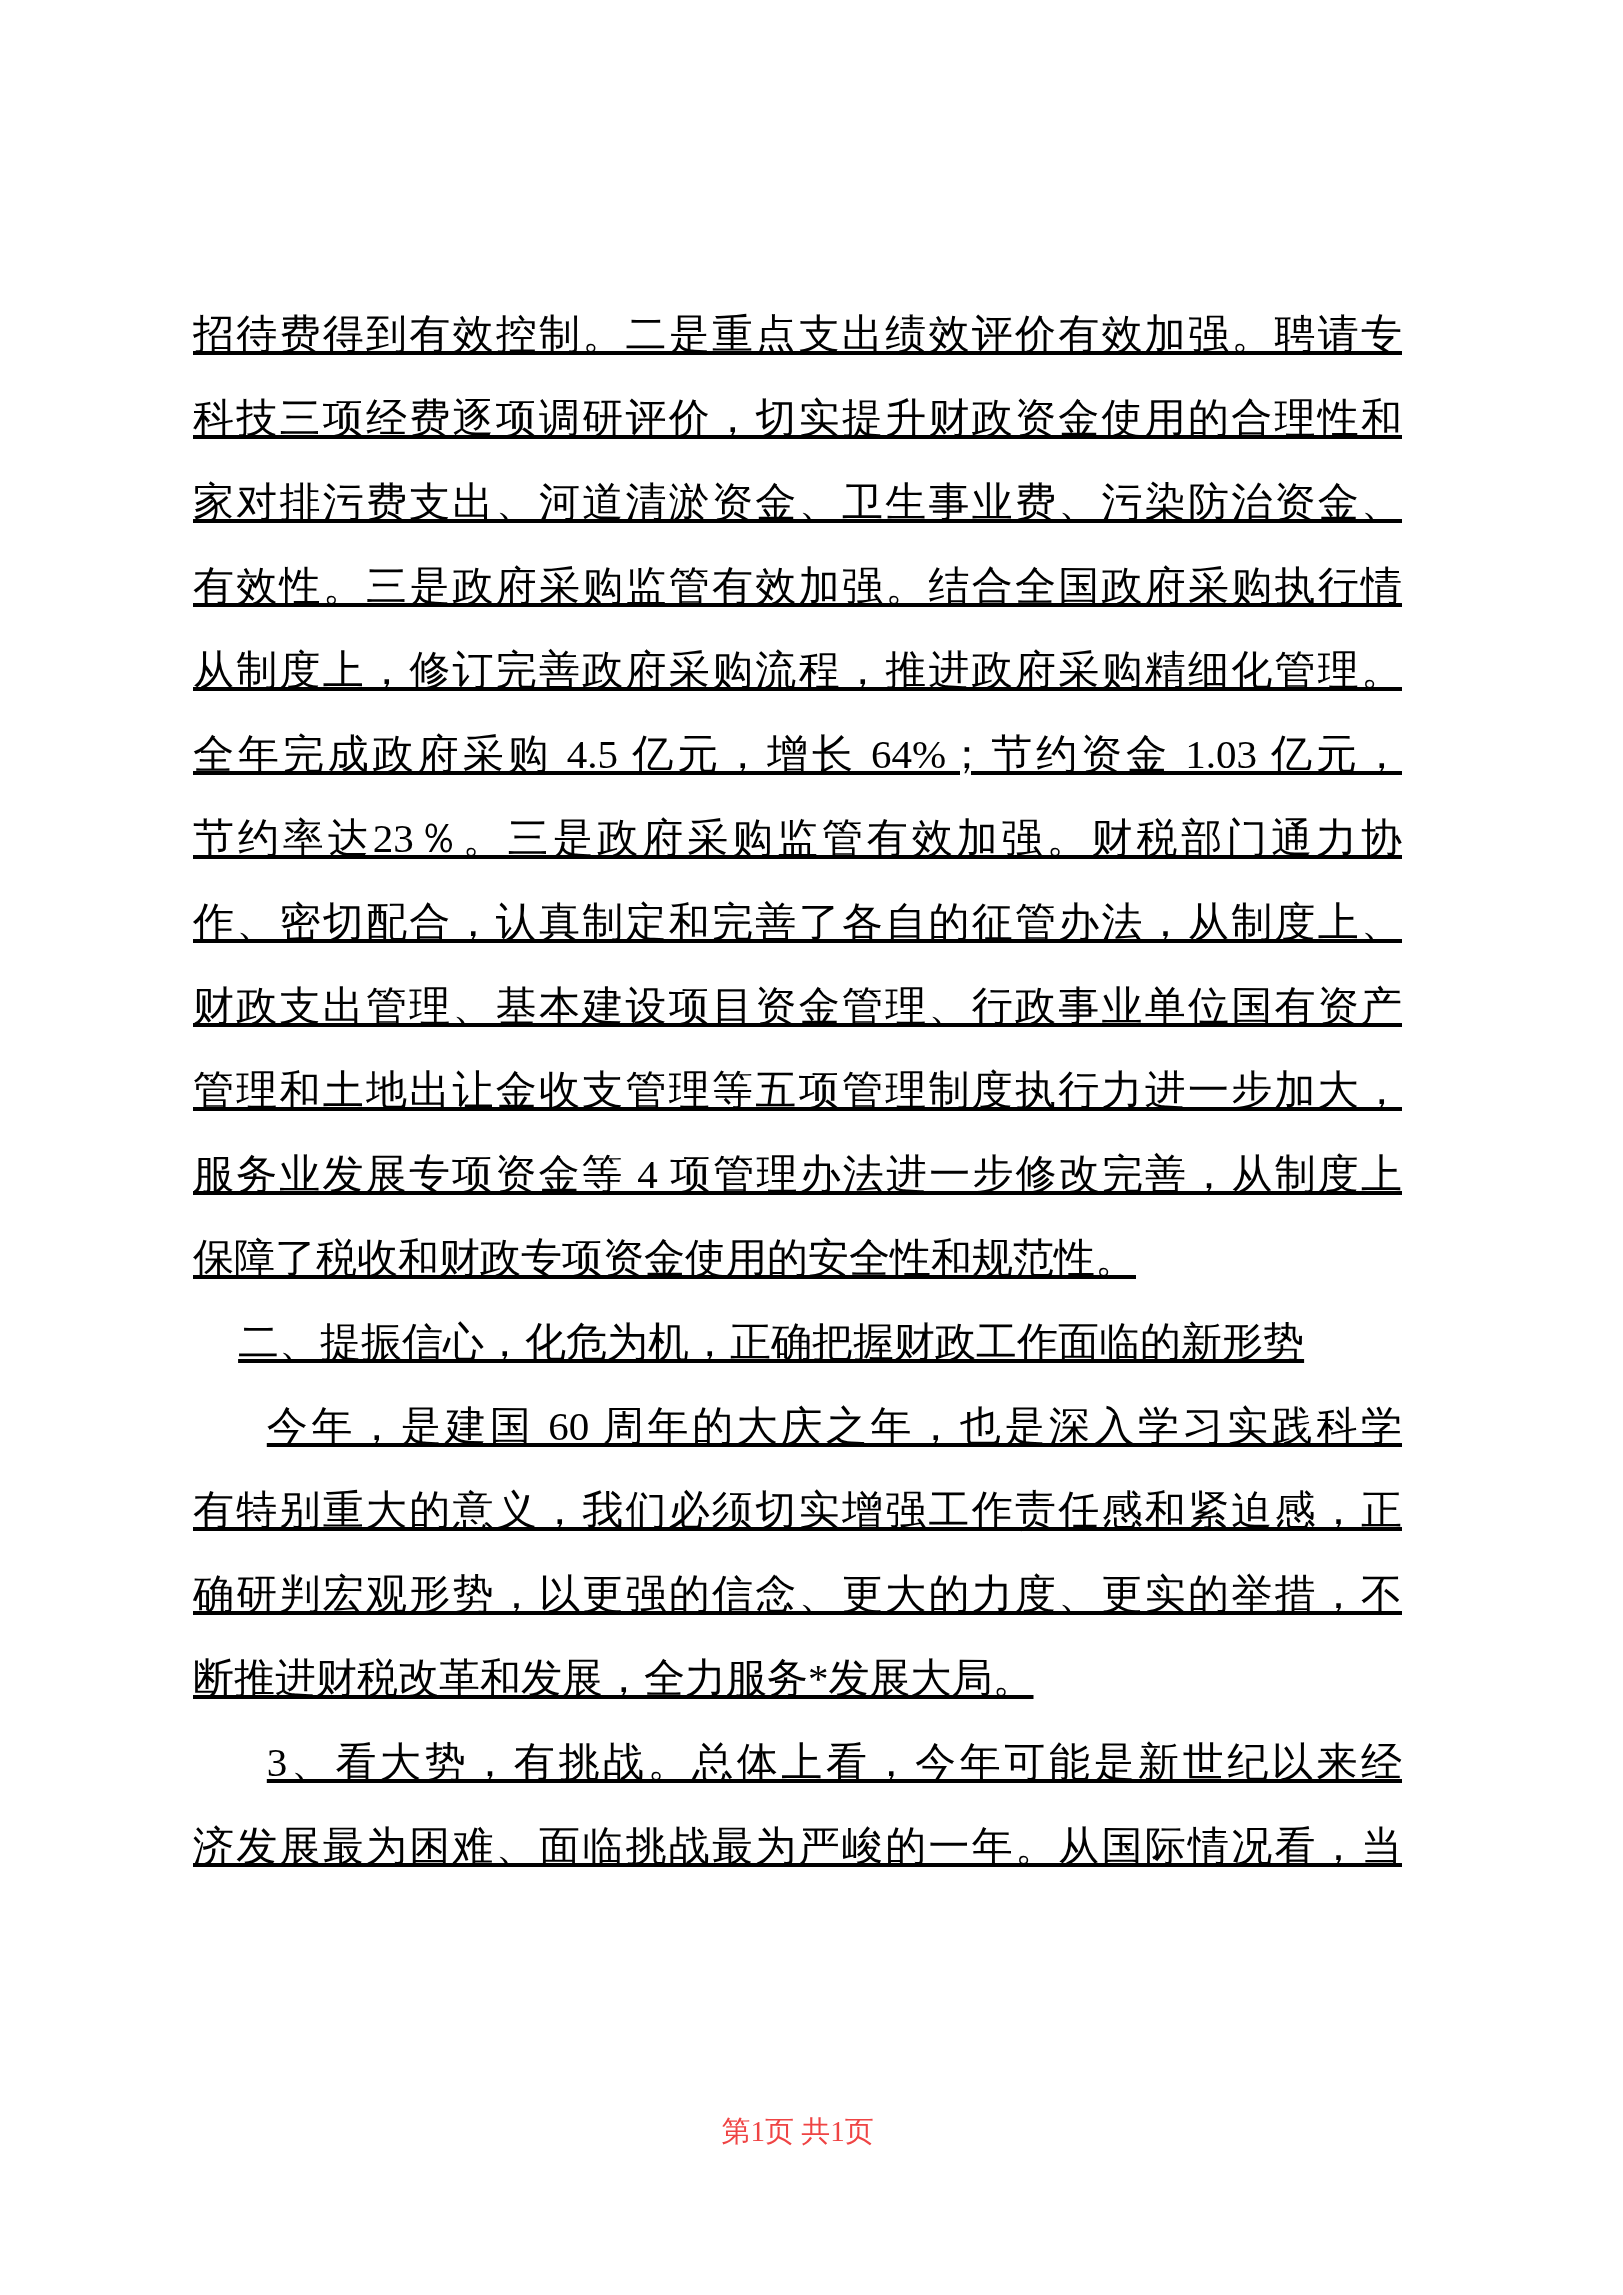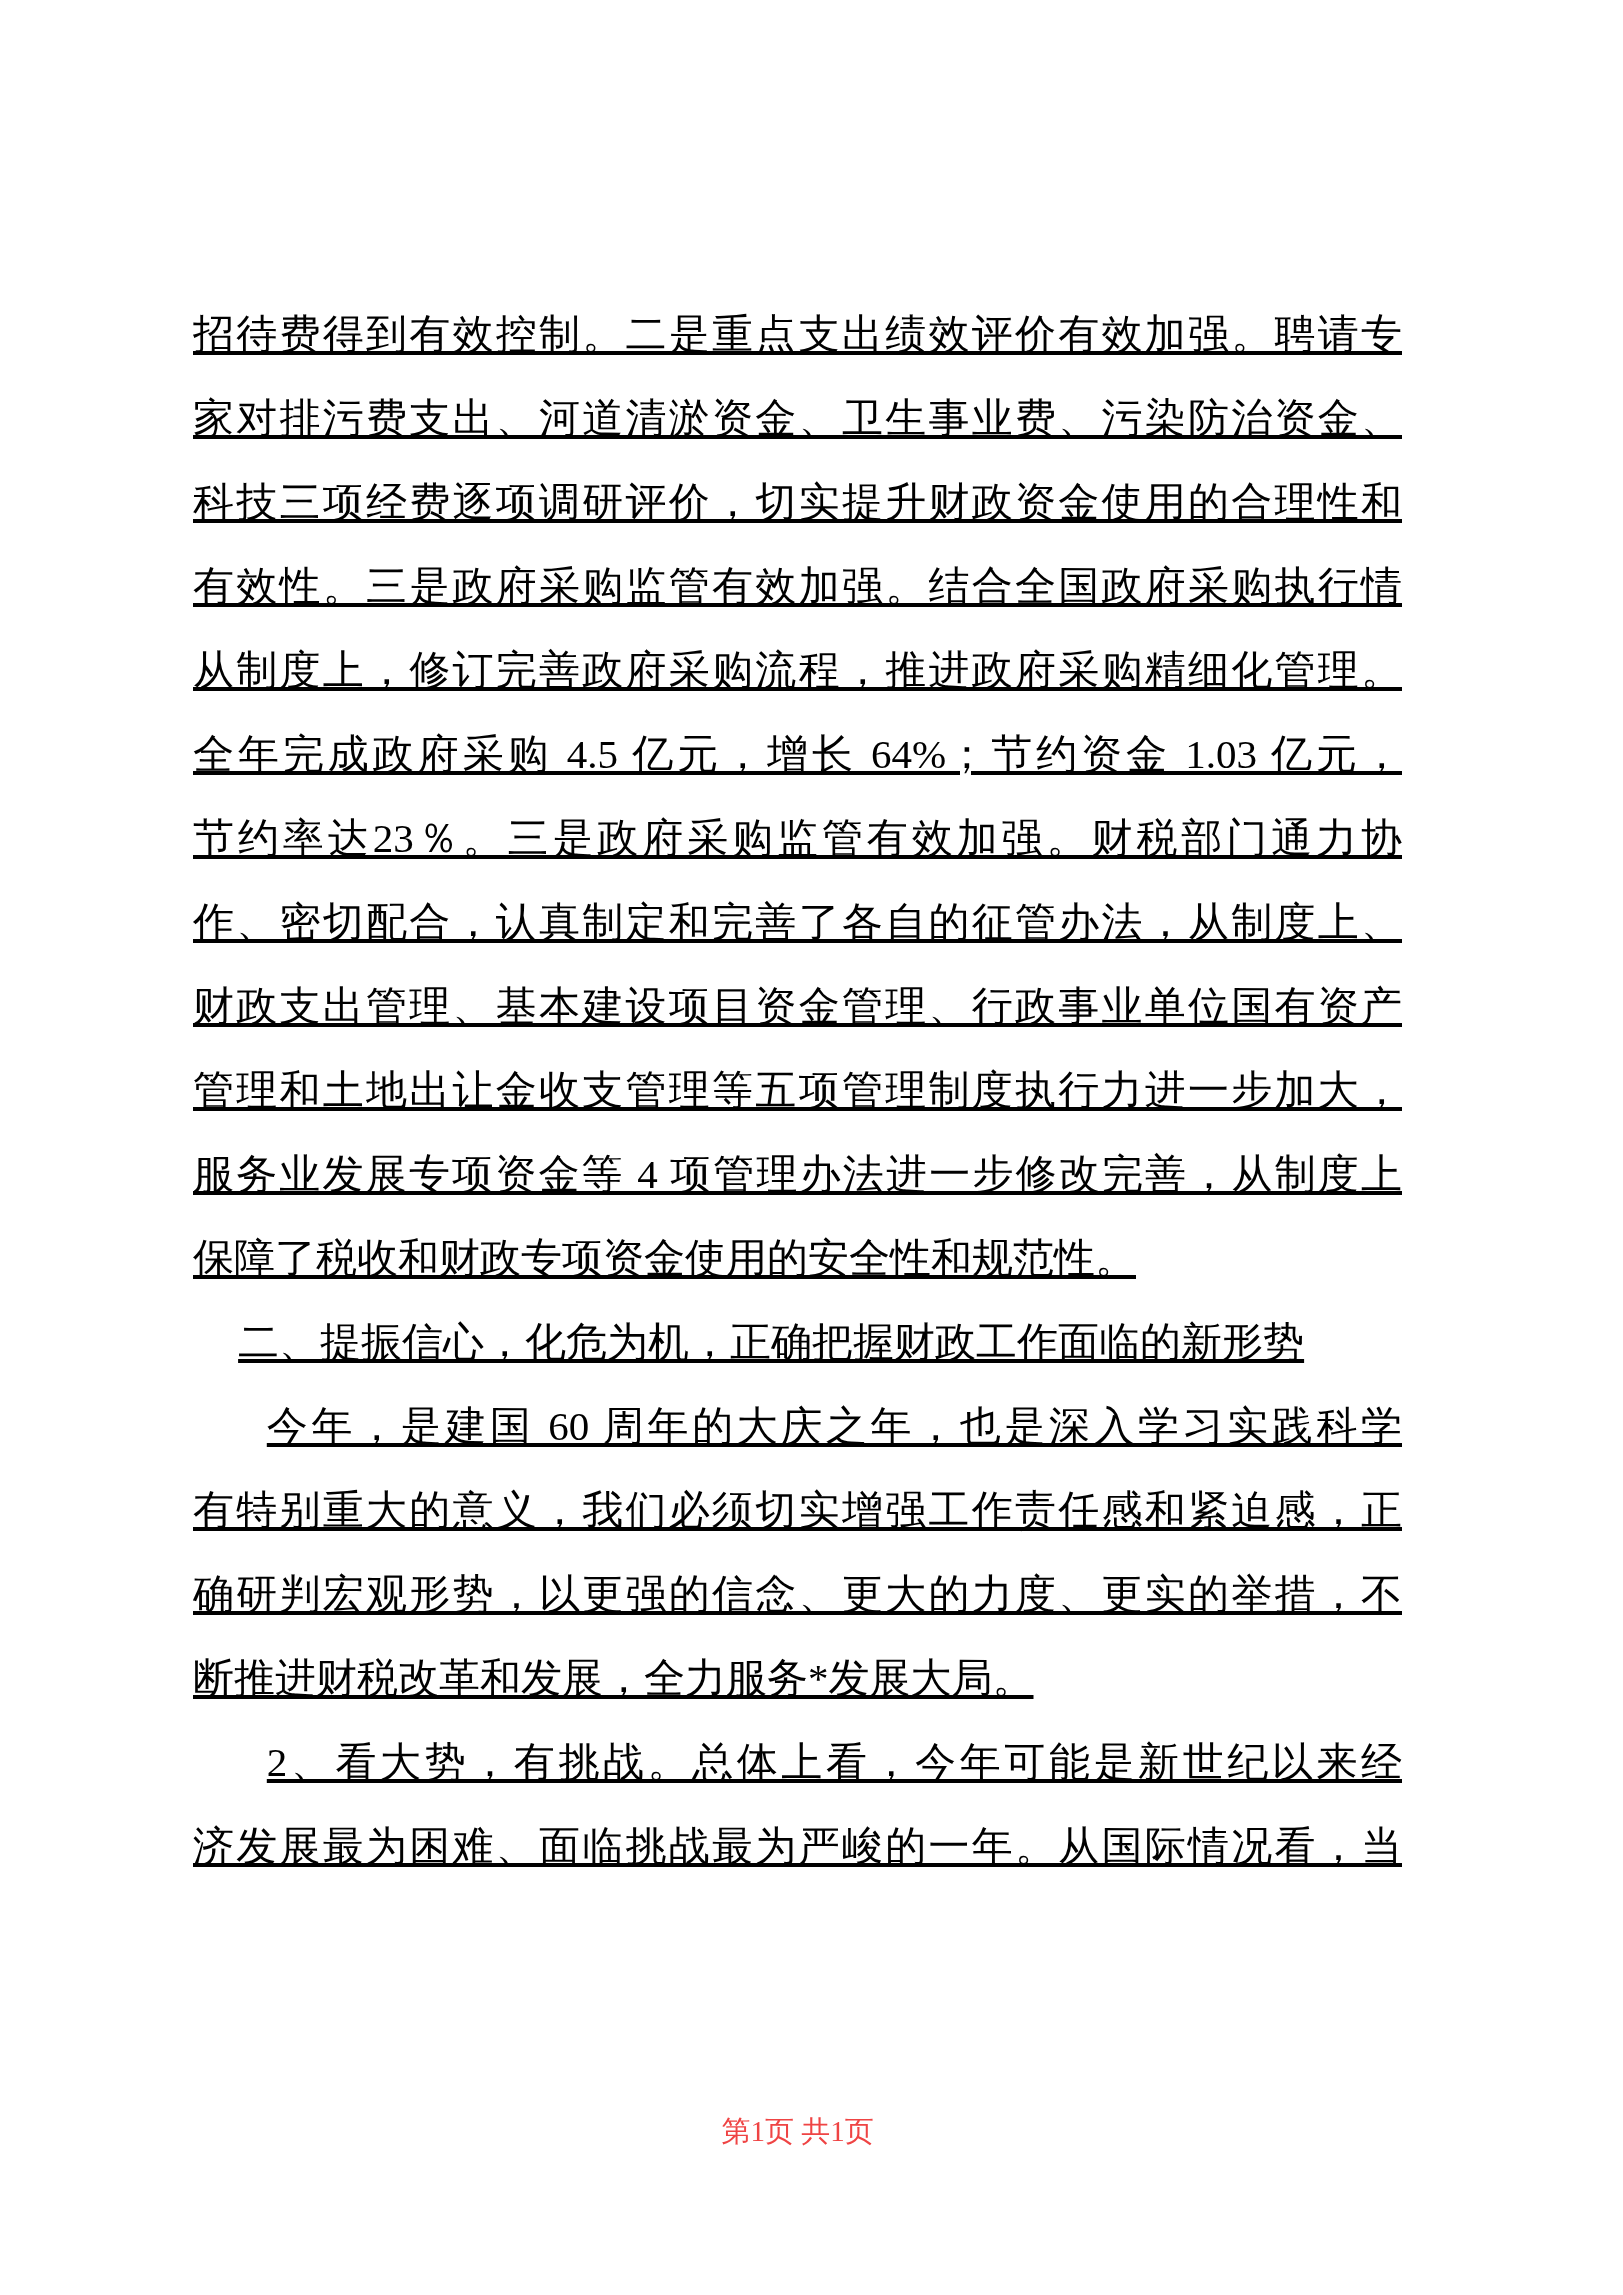--- a/index.html
+++ b/index.html
@@ -54,41 +54,41 @@
     color: #ef4444;
   }
 </style>
 </head>
 <body>
 
 <div class="page">
   <div class="content">
       <div class="paragraph">
         <div class="line">招待费得到有效控制。二是重点支出绩效评价有效加强。聘请专</div>
+        <div class="line">科技三项经费逐项调研评价，切实提升财政资金使用的合理性和</div>
         <div class="line">家对排污费支出、河道清淤资金、卫生事业费、污染防治资金、</div>
-        <div class="line">科技三项经费逐项调研评价，切实提升财政资金使用的合理性和</div>
         <div class="line">有效性。三是政府采购监管有效加强。结合全国政府采购执行情</div>
         <div class="line">从制度上，修订完善政府采购流程，推进政府采购精细化管理。</div>
         <div class="line">全年完成政府采购 4.5 亿元，增长 64%；节约资金 1.03 亿元，</div>
         <div class="line">节约率达23％。三是政府采购监管有效加强。财税部门通力协</div>
         <div class="line">作、密切配合，认真制定和完善了各自的征管办法，从制度上、</div>
         <div class="line">财政支出管理、基本建设项目资金管理、行政事业单位国有资产</div>
         <div class="line">管理和土地出让金收支管理等五项管理制度执行力进一步加大，</div>
         <div class="line">服务业发展专项资金等 4 项管理办法进一步修改完善，从制度上</div>
         <div class="line end">保障了税收和财政专项资金使用的安全性和规范性。</div>
       </div>
       <div class="paragraph">
         <div class="line end ind-sm">二、提振信心，化危为机，正确把握财政工作面临的新形势</div>
       </div>
       <div class="paragraph">
         <div class="line ind">今年，是建国 60 周年的大庆之年，也是深入学习实践科学</div>
         <div class="line">有特别重大的意义，我们必须切实增强工作责任感和紧迫感，正</div>
         <div class="line">确研判宏观形势，以更强的信念、更大的力度、更实的举措，不</div>
         <div class="line end">断推进财税改革和发展，全力服务*发展大局。</div>
       </div>
       <div class="paragraph">
-        <div class="line ind">2、看大势，有挑战。总体上看，今年可能是新世纪以来经</div>
+        <div class="line ind">3、看大势，有挑战。总体上看，今年可能是新世纪以来经</div>
         <div class="line">济发展最为困难、面临挑战最为严峻的一年。从国际情况看，当</div>
       </div>
     </div>
   <div class="footer">第1页 共1页</div>
 </div>
 
 
 </body></html>

